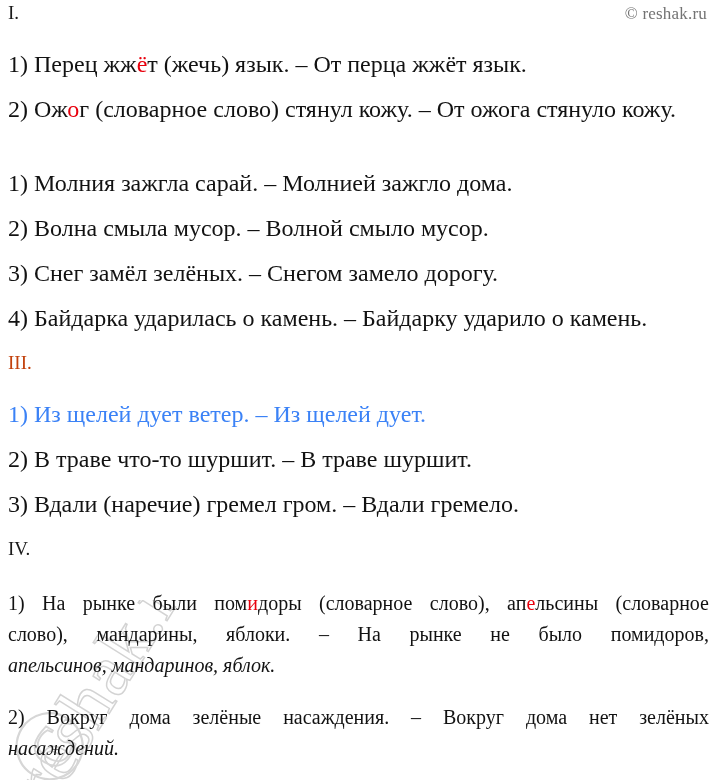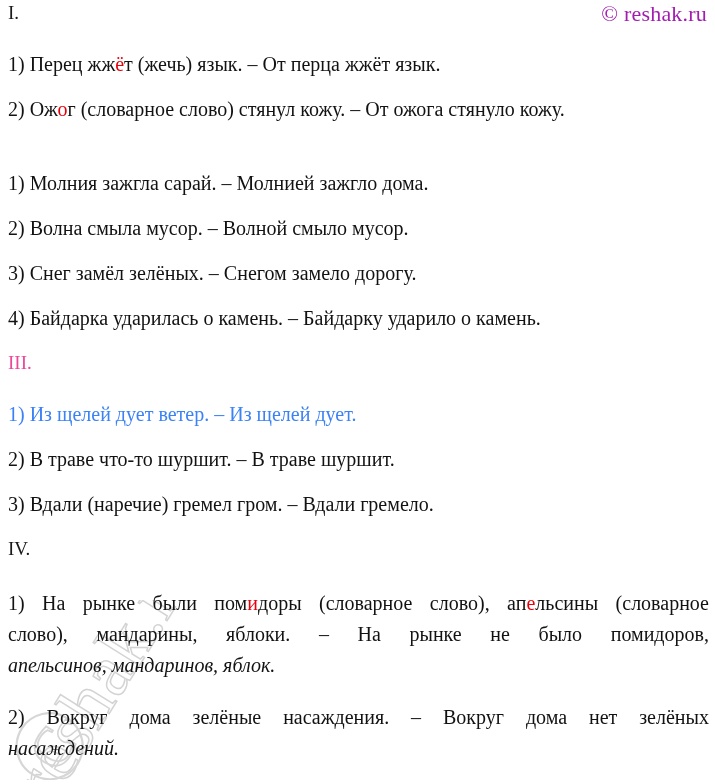--- a/index.html
+++ b/index.html
@@ -39,42 +39,42 @@
   .content {
     position: relative;
     z-index: 2;
     padding: 0 6px 0 8px;
   }
 
   .copyright {
     position: absolute;
     top: 0px;
     right: 8px;
-    font-size: 22px;
+    font-size: 17px;
     line-height: 24px;
-    color: #a21caf;
+    color: #737373;
     letter-spacing: 0.2px;
     z-index: 3;
     white-space: nowrap;
   }
 
   .roman {
     font-size: 19px;
     line-height: 22px;
     margin: 0;
     padding: 0;
     color: #1b1b1b;
   }
 
   .roman.faded {
-    color: #ec4899;
+    color: #c2410c;
   }
 
   .line {
-    font-size: 20px;
+    font-size: 24px;
     line-height: 24px;
     margin: 0;
     padding: 0;
     color: #121212;
     white-space: nowrap;
   }
 
   .para {
     font-size: 20px;
     line-height: 31px;

